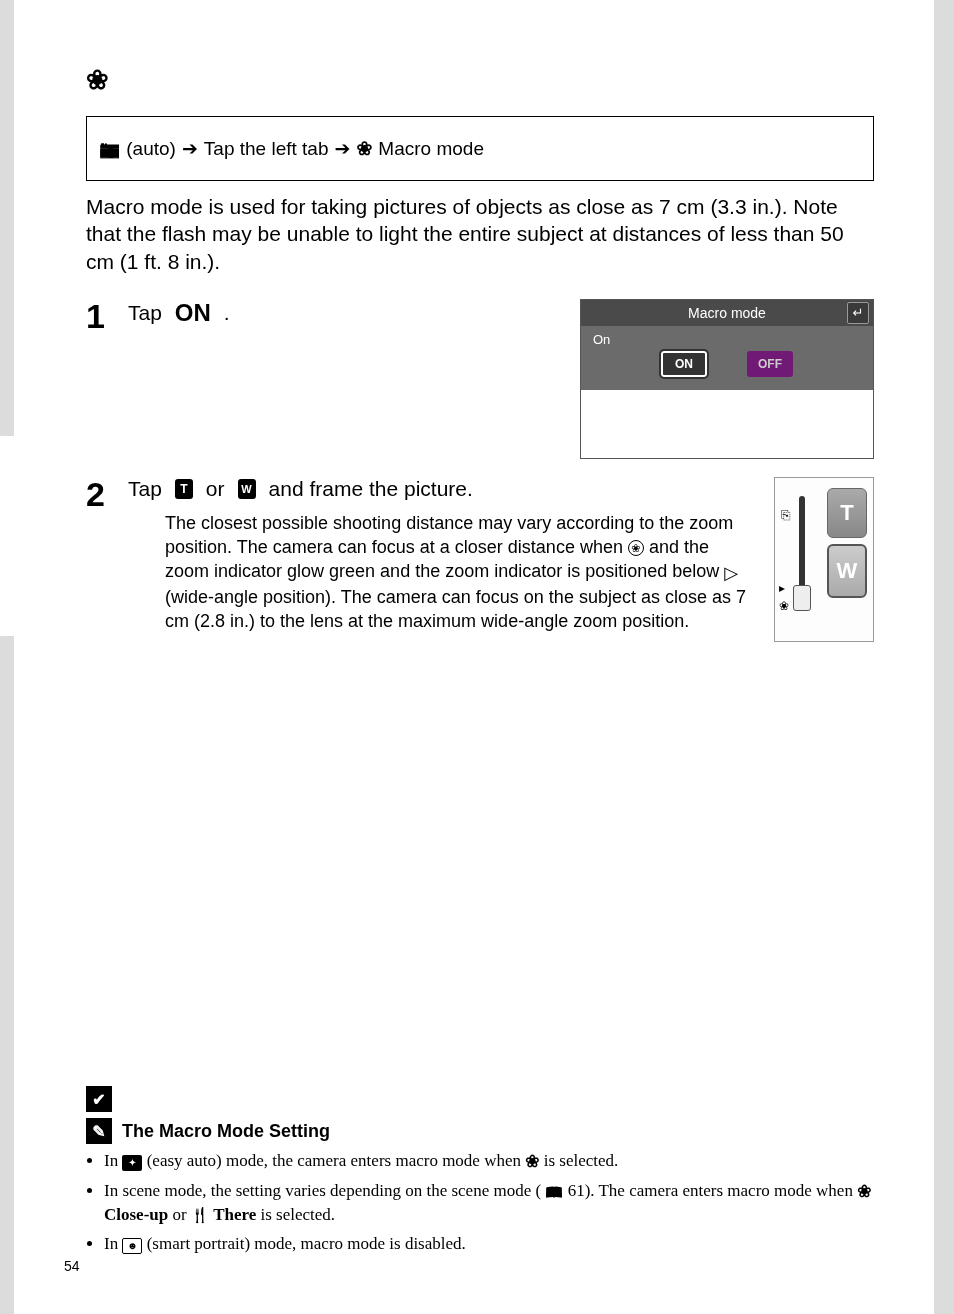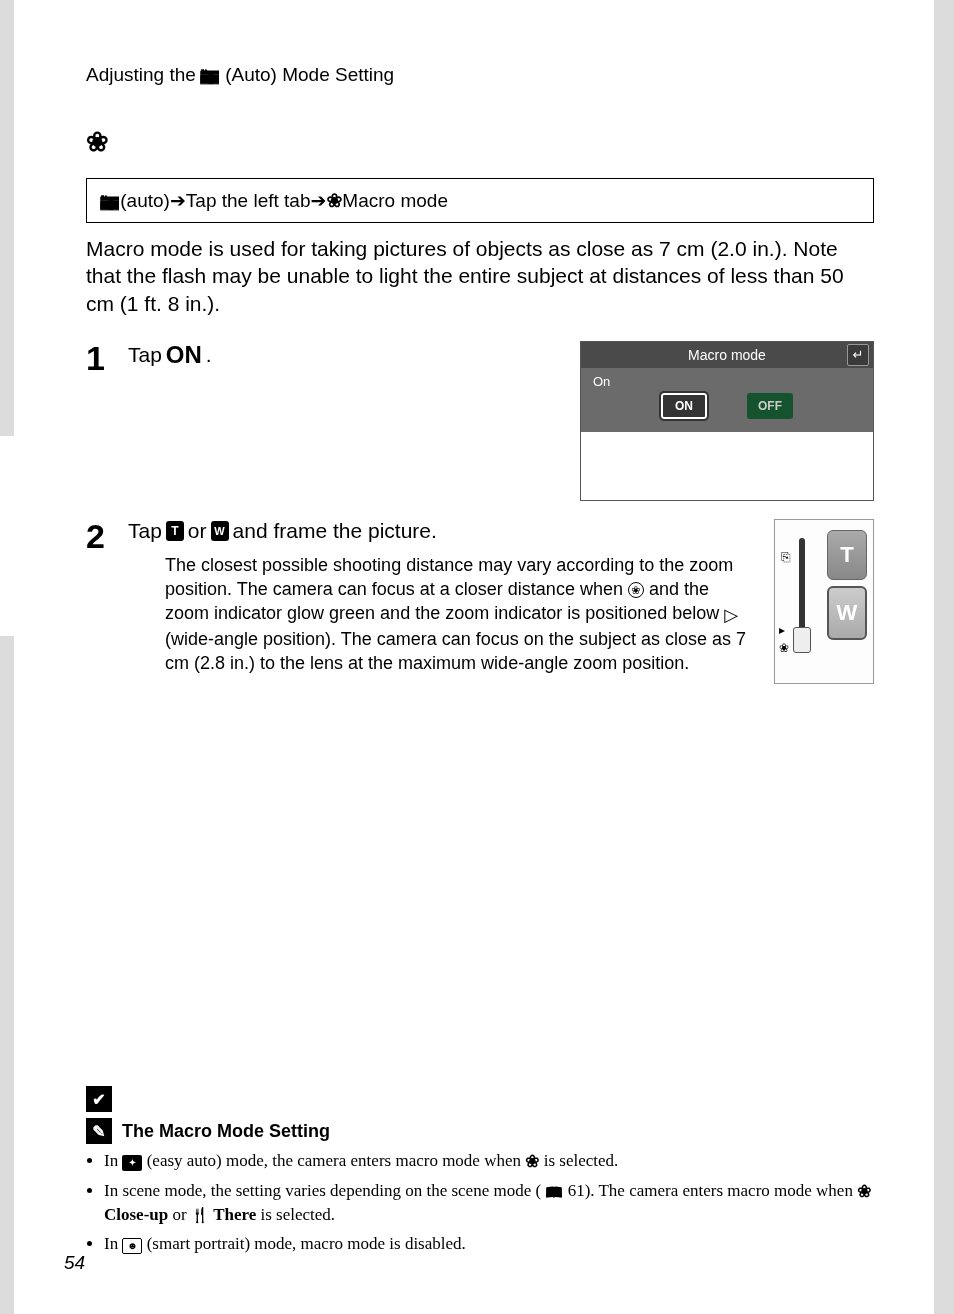--- a/index.html
+++ b/index.html
@@ -30,24 +30,25 @@
   .section-title {
     font-size: 27px;
     font-weight: bold;
     display: flex;
     align-items: center;
     gap: 10px;
     margin-bottom: 20px;
   }
   .nav-box {
     border: 1px solid #000;
-    padding: 10px 12px;
+    padding: 20px 12px;
     font-size: 19px;
     display: flex;
     align-items: center;
+    gap: 6px;
     margin-bottom: 12px;
   }
   .intro {
     font-size: 21px;
     line-height: 1.3;
     margin-bottom: 24px;
   }
   .step {
     display: flex;
     gap: 18px;
@@ -57,21 +58,21 @@
     font-size: 34px;
     font-weight: bold;
     line-height: 1;
     min-width: 24px;
   }
   .step-body { flex: 1; }
   .step-instruction {
     font-size: 21px;
     display: flex;
     align-items: center;
-    gap: 4px;
+    gap: 13px;
     margin-bottom: 10px;
     flex-wrap: wrap;
   }
   .step-detail {
     font-size: 18px;
     line-height: 1.35;
     margin-left: 37px;
   }
   .step-row { display: flex; gap: 20px; align-items: flex-start; }
   .step-text { flex: 1; }
@@ -128,21 +129,21 @@
     font-weight: bold;
     border-radius: 3px;
   }
   .cs-btn-on {
     background: #333;
     border: 2px solid #fff;
     outline: 2px solid #333;
     color: #fff;
   }
   .cs-btn-off {
-    background: #14532d;
+    background: #701a75;
     color: #ccc;
   }
   .zoom-widget {
     width: 100px;
     height: 165px;
     border: 1px solid #999;
     background: #fdfdfd;
     position: relative;
     padding: 10px 6px;
   }
@@ -234,22 +235,21 @@
     font-size: 17px;
     line-height: 1.35;
     margin-bottom: 18px;
   }
   .note-body ul { padding-left: 18px; }
   .note-body li { margin-bottom: 6px; font-family: Liberation Serif, serif; }
   .page-num {
     position: absolute;
     left: 50px;
     bottom: 40px;
-    font-size: 19px;
-    font-style: italic;
+    font-size: 14px;
   }
   .icon-camera::before { content: "📷"; filter: grayscale(1) brightness(0); font-size:0.9em; }
   .icon-flower::before { content: "❀"; font-weight:bold; }
   .icon-arrow::before { content: "➔"; }
   .icon-book::before { content: "📖"; filter: grayscale(1) brightness(0); font-size:0.85em; }
   .icon-t { display:inline-flex; width:18px; height:20px; background:#000; color:#fff; align-items:center; justify-content:center; font-size:12px; border-radius:3px; font-weight:bold; }
   .icon-w { display:inline-flex; width:18px; height:20px; background:#000; color:#fff; align-items:center; justify-content:center; font-size:11px; border-radius:3px; font-weight:bold; }
   .icon-triangle::before { content:"▷"; }
   .icon-camera-sq { display:inline-flex; width:20px; height:16px; background:#000; color:#fff; align-items:center; justify-content:center; font-size:10px; border-radius:2px; }
   .icon-smile { display:inline-flex; width:20px; height:16px; border:1.5px solid #000; align-items:center; justify-content:center; font-size:10px; border-radius:2px; }
@@ -257,41 +257,36 @@
   .inline-icon { display:inline-block; vertical-align:middle; }
 </style>
 </head>
 <body>
 
 <div class="side-tab"></div>
 <div class="side-tab-text">More on Shooting</div>
 
 <div class="page">
 
-  <div class="breadcrumb">
-    <span>Adjusting the </span>
-    <span class="inline-icon icon-camera"></span>
-    <span> (Auto) Mode Setting</span>
-  </div>
 
   <div class="section-title">
     <span class="inline-icon icon-flower"></span>
   </div>
 
   <div class="nav-box">
     <span class="inline-icon icon-camera"></span>
     <span>(auto)</span>
     <span class="inline-icon icon-arrow"></span>
     <span>Tap the left tab</span>
     <span class="inline-icon icon-arrow"></span>
     <span class="inline-icon icon-flower"></span>
     <span>Macro mode</span>
   </div>
 
-  <div class="intro">Macro mode is used for taking pictures of objects as close as 7 cm (2.0 in.). Note that the flash may be unable to light the entire subject at distances of less than 50 cm (1 ft. 8 in.).</div>
+  <div class="intro">Macro mode is used for taking pictures of objects as close as 7 cm (3.3 in.). Note that the flash may be unable to light the entire subject at distances of less than 50 cm (1 ft. 8 in.).</div>
 
   <div class="step">
     <div class="step-num">1</div>
     <div class="step-body step-row">
       <div class="step-text">
         <div class="step-instruction">
           <span>Tap </span>
           <span style="font-family:Arial Narrow,Arial;font-weight:bold;font-size:24px;">ON</span>
           <span>.</span>
         </div>

